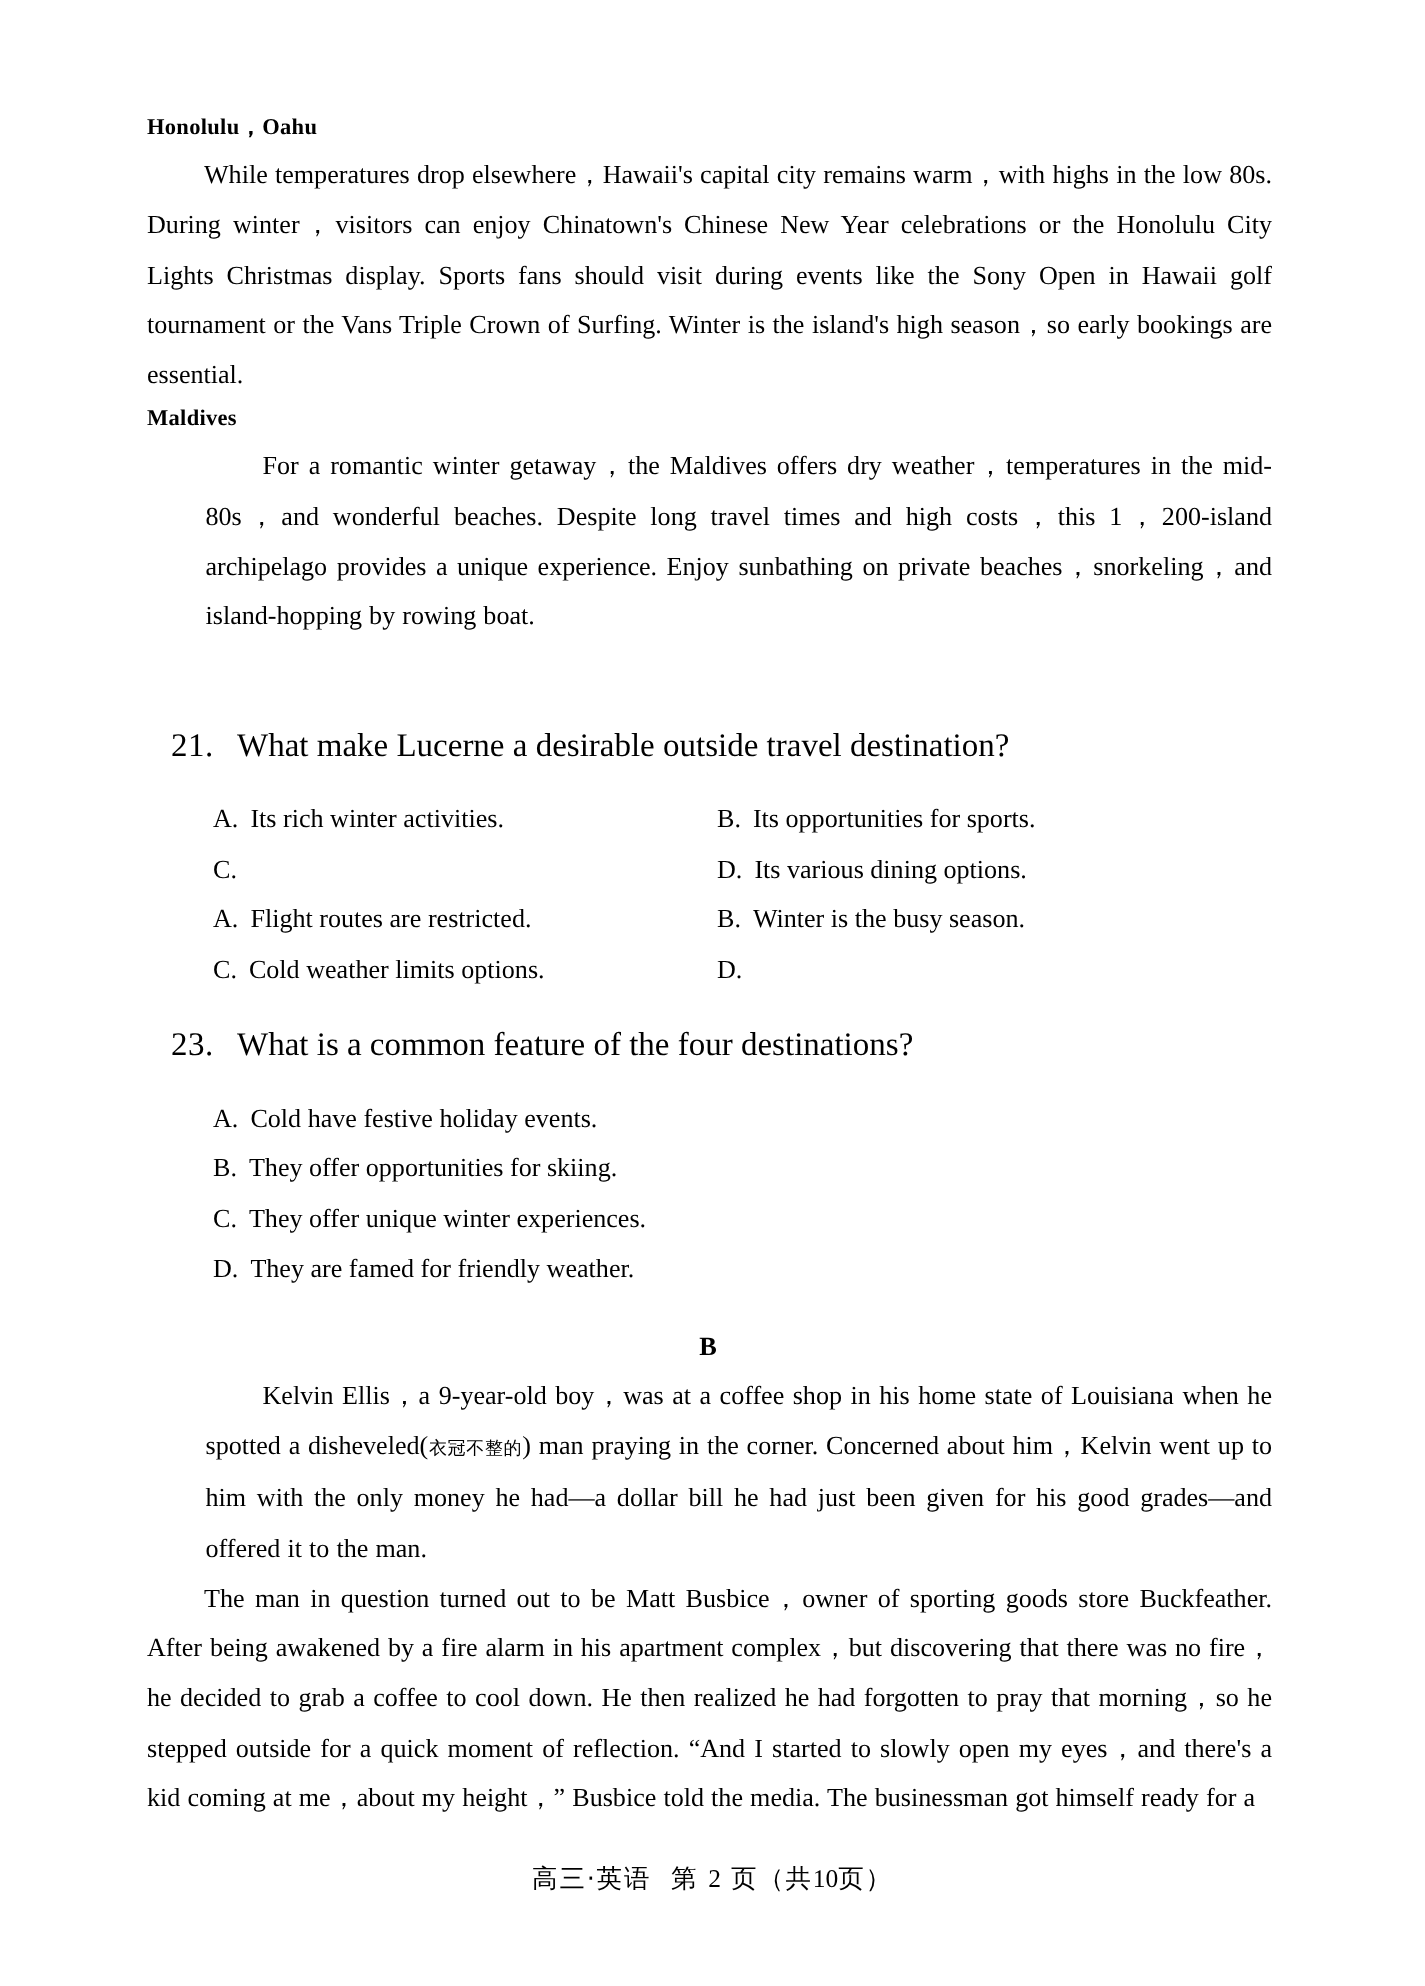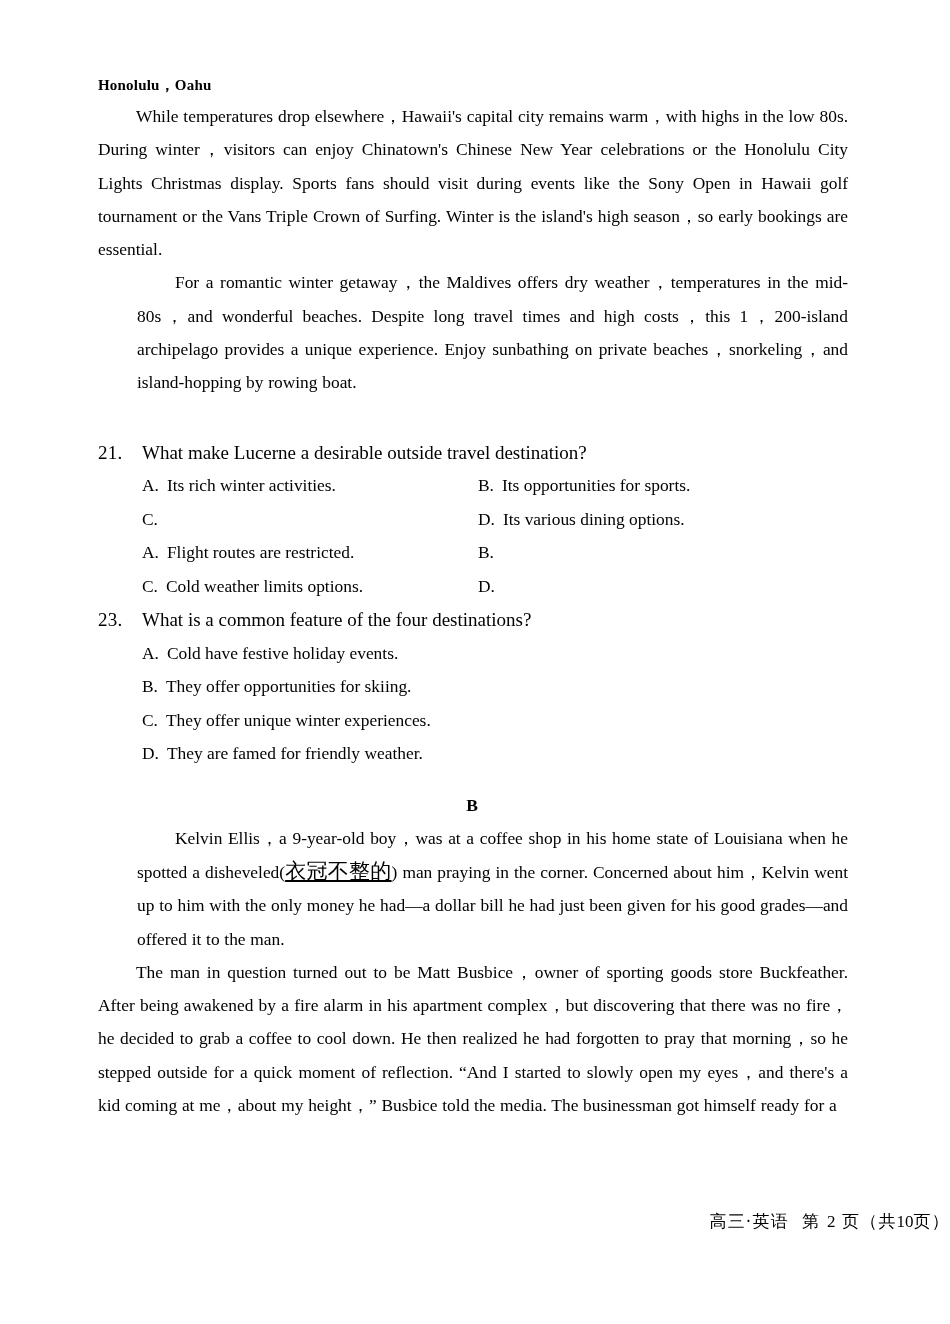--- a/index.html
+++ b/index.html
@@ -46,23 +46,23 @@
     word-spacing: 0.4px;
   }
   .para.last-flush {
     text-align-last: left;
     margin-left: 39px;
   }
 
   
   .q-block { margin: 0; }
   .q-line {
-    font-size: 19px;
+    font-size: 22px;
     line-height: 33.5px;
-    margin: 0;
+    margin: 16px;
     display: flex;
     align-items: flex-end;
   }
   .q-num {
     width: 44px;
     flex: 0 0 44px;
     text-align: left;
     letter-spacing: 0.3px;
   }
   .q-text { flex: 1 1 auto; }
@@ -97,50 +97,50 @@
     line-height: 33px;
     margin: 0;
     padding-right: 2px;
   }
 
   .spacer-lg { height: 36px; }
   .spacer-md { height: 18px; }
 
   .cjk {
     font-family: "DejaVu Sans", "Liberation Sans", sans-serif;
-    font-size: 21px;
-    text-decoration: underline;
+    font-size: 12px;
   }
 
   
   .footer {
     position: absolute;
     left: 0;
-    top: 1208px;
+    top: 1240px;
     width: 950px;
-    text-align: right;
+    text-align: center;
     font-size: 17px;
     line-height: 26px;
     font-family: "DejaVu Sans", "Liberation Sans", sans-serif;
     letter-spacing: 1.2px;
   }
   .footer .num {
     font-family: "Liberation Serif", "DejaVu Serif", serif;
     letter-spacing: 0;
   }
 </style>
 </head>
 <body>
 
 <div class="page">
   <div class="content">
 
     <div class="sec-head">Honolulu，Oahu</div>
     <p class="para">While temperatures drop elsewhere，Hawaii's capital city remains warm，with highs in the low 80s. During winter，visitors can enjoy Chinatown's Chinese New Year celebrations or the Honolulu City Lights Christmas display. Sports fans should visit during events like the Sony Open in Hawaii golf tournament or the Vans Triple Crown of Surfing. Winter is the island's high season，so early bookings are essential.</p>
 
+    <div class="sec-head">Maldives</div>
     <p class="para last-flush">For a romantic winter getaway，the Maldives offers dry weather，temperatures in the mid-80s，and wonderful beaches. Despite long travel times and high costs，this 1，200-island archipelago provides a unique experience. Enjoy sunbathing on private beaches，snorkeling，and island-hopping by rowing boat.</p>
 
     <div class="spacer-lg"></div>
 
     <div class="q-block">
       <div class="q-line">
         <span class="q-num">21.</span>
         <span class="q-text">What make Lucerne a desirable outside travel destination?</span>
       </div>
       <div class="opt-row">
@@ -165,20 +165,21 @@
     </div>
 
     <div class="q-block">
       <div class="opt-row">
         <span class="opt opt-a">
           <span class="opt-letter">A.</span>
           <span class="opt-text">Flight routes are restricted.</span>
         </span>
         <span class="opt opt-b">
           <span class="opt-letter">B.</span>
+          <span class="opt-text">Winter is the busy season.</span>
         </span>
       </div>
       <div class="opt-row">
         <span class="opt opt-c">
           <span class="opt-letter">C.</span>
           <span class="opt-text">Cold weather limits options.</span>
         </span>
         <span class="opt opt-d">
           <span class="opt-letter">D.</span>
         </span>

